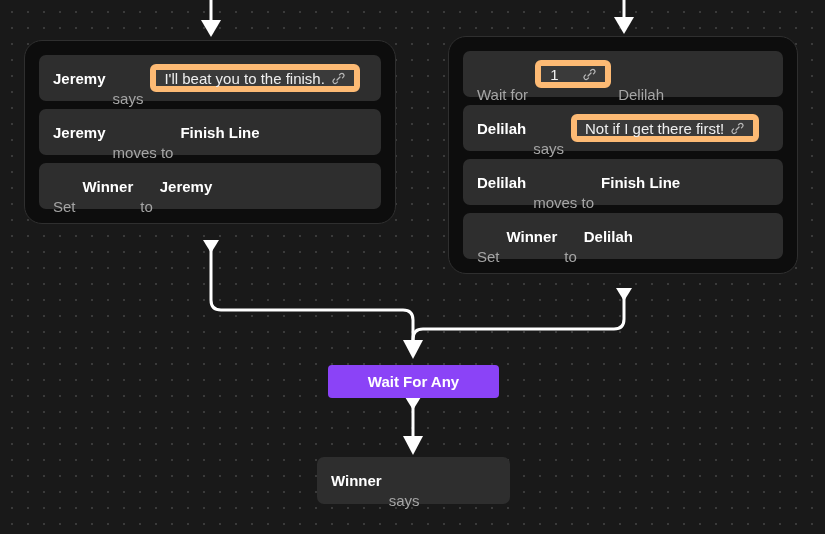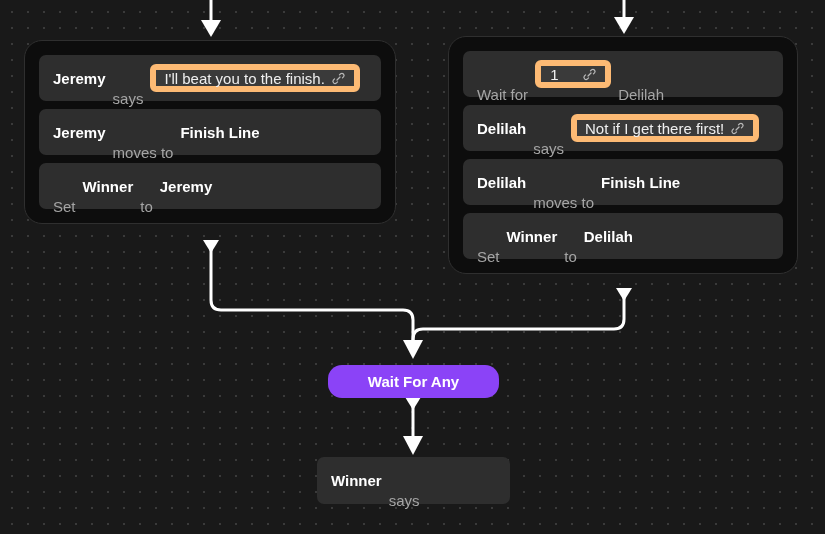--- a/index.html
+++ b/index.html
@@ -110,21 +110,21 @@
   .link-icon svg { display: block; }
 
   
   #wait-for-any {
     position: absolute;
     left: 328px;
     top: 365px;
     width: 171px;
     height: 33px;
     background: #8b43f7;
-    border-radius: 14px;
+    border-radius: 4px;
     display: flex;
     align-items: center;
     justify-content: center;
     color: #ffffff;
     font-size: 15px;
     font-weight: bold;
     z-index: 2;
   }
 
   

